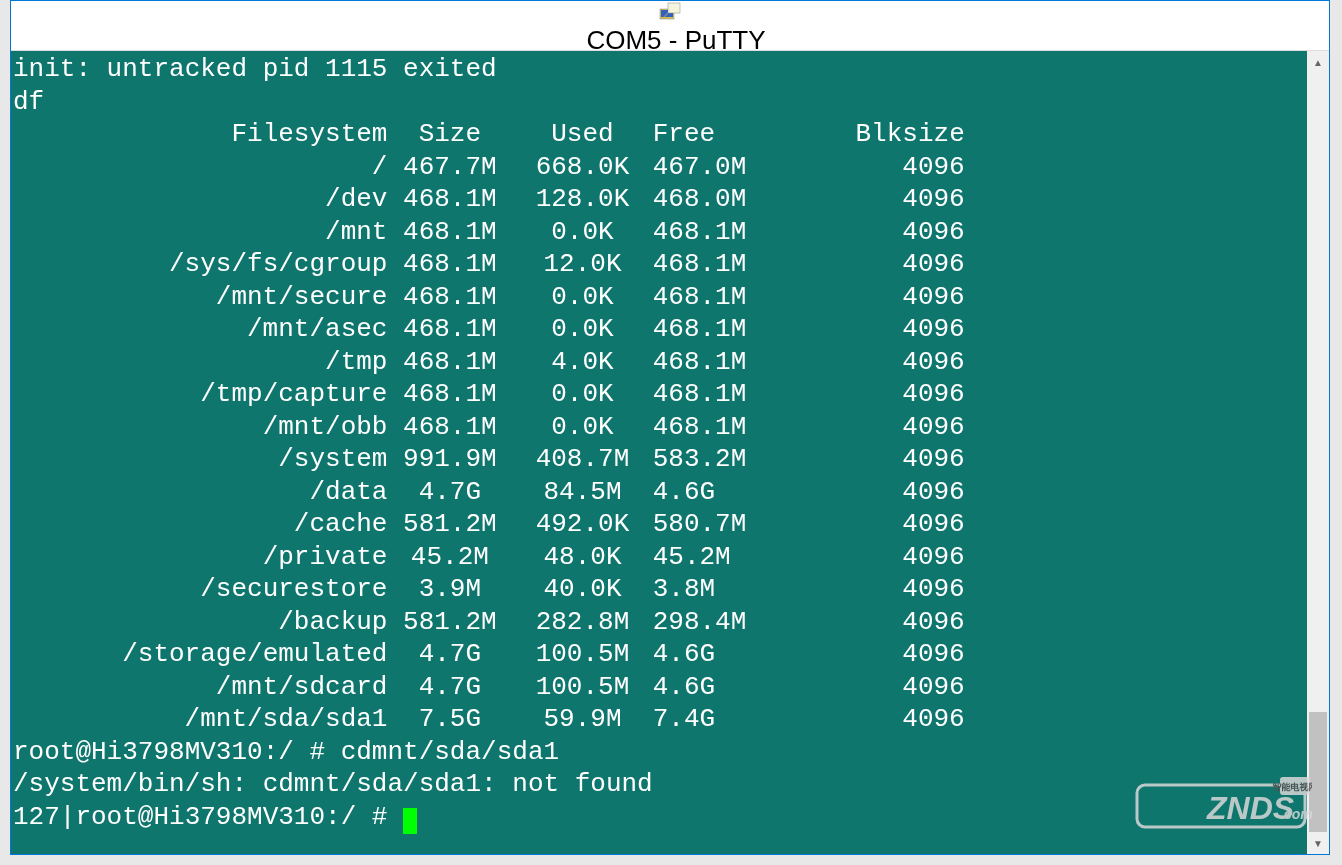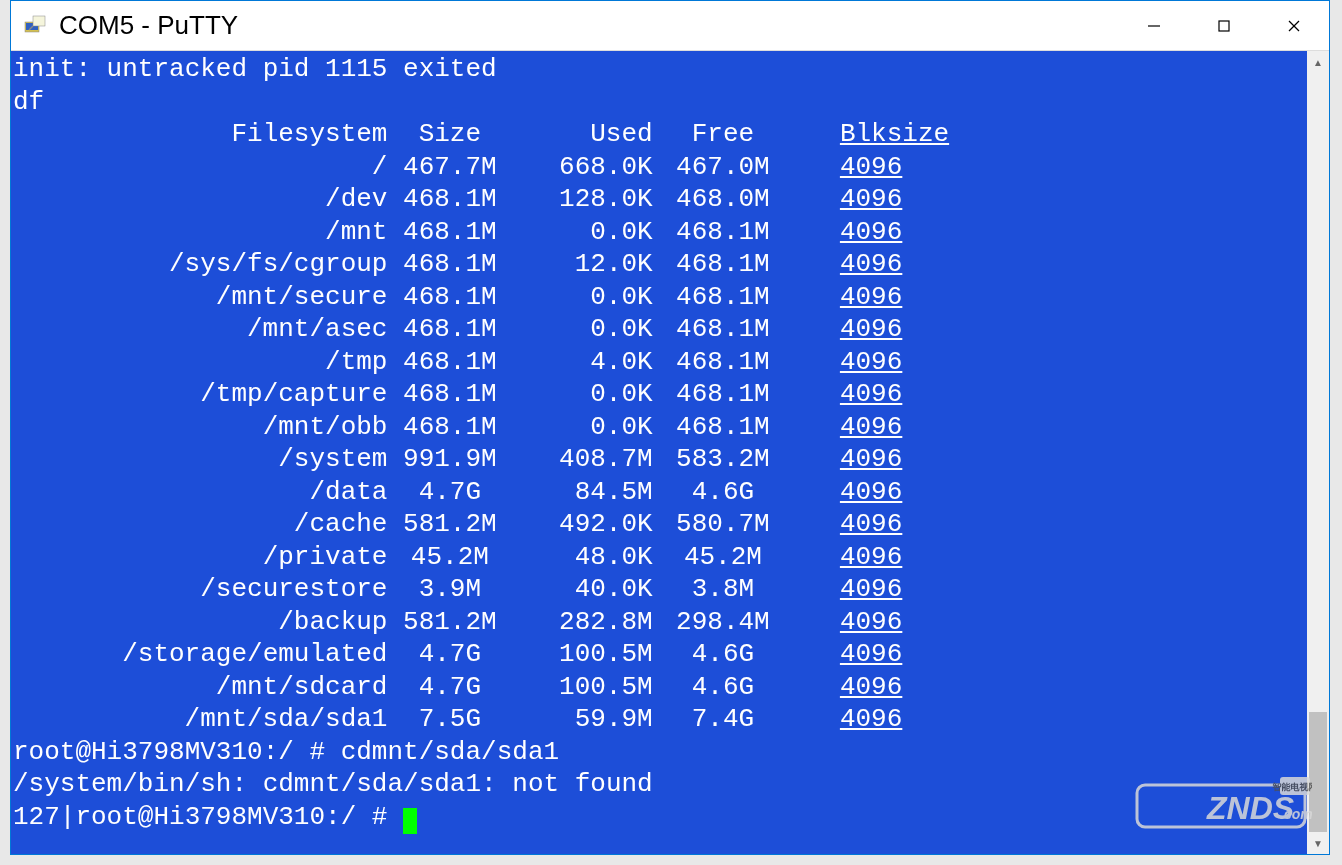--- a/index.html
+++ b/index.html
@@ -23,20 +23,21 @@
       flex-direction: column;
     }
     .titlebar {
       height: 50px;
       background: #fff;
       display: flex;
       align-items: center;
       padding-left: 12px;
       border-bottom: 1px solid #ddd;
       user-select: none;
+      flex-direction: column;
     }
     .app-icon {
       width: 24px;
       height: 24px;
       margin-right: 12px;
     }
     .title-text {
       font-size: 26px;
       color: #000;
       flex: 1;
@@ -57,21 +58,21 @@
     }
     .win-btn svg { width: 16px; height: 16px; }
     .terminal-area {
       flex: 1;
       display: flex;
       background: #000;
       overflow: hidden;
     }
     .terminal {
       flex: 1;
-      background: #1d4ed8;
+      background: #0f766e;
       color: #fff;
       font-family: "Consolas", "Courier New", monospace;
       font-size: 26px;
       line-height: 32.5px;
       padding: 2px 0 2px 2px;
       white-space: pre;
       overflow: hidden;
     }
     .scrollbar {
       width: 22px;
@@ -115,23 +116,23 @@
     .watermark {
       position: absolute;
       right: 30px;
       bottom: 26px;
       pointer-events: none;
     }
     .watermark svg { opacity: 0.85; }
     .fs-line { display: block; }
     .col-fs { display: inline-block; width: 24ch; text-align: right; }
     .col-sz { display: inline-block; width: 8ch; text-align: center; }
-    .col-us { display: inline-block; width: 9ch; text-align: right; }
-    .col-fr { display: inline-block; width: 9ch; text-align: center; }
-    .col-bk { display: inline-block; width: 11ch; text-align: left; padding-left: 3ch; text-decoration: underline; }
+    .col-us { display: inline-block; width: 9ch; text-align: center; }
+    .col-fr { display: inline-block; width: 9ch; text-align: left; }
+    .col-bk { display: inline-block; width: 11ch; text-align: right; padding-left: 3ch; }
   </style>
 </head>
 <body>
 
 <div class="window">
   <div class="titlebar">
     <span class="app-icon">
       <svg viewBox="0 0 24 24">
         <rect x="2" y="8" width="14" height="10" fill="#d4c050" stroke="#888" stroke-width="0.5"></rect>
         <rect x="3" y="9" width="12" height="7" fill="#3060c0"></rect>

